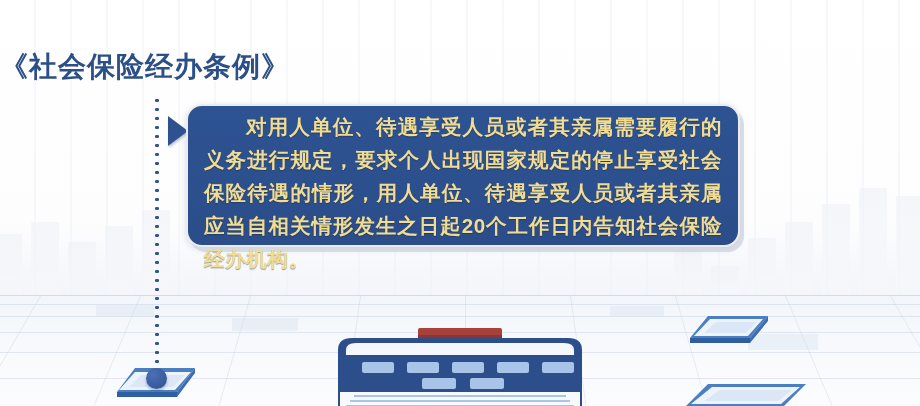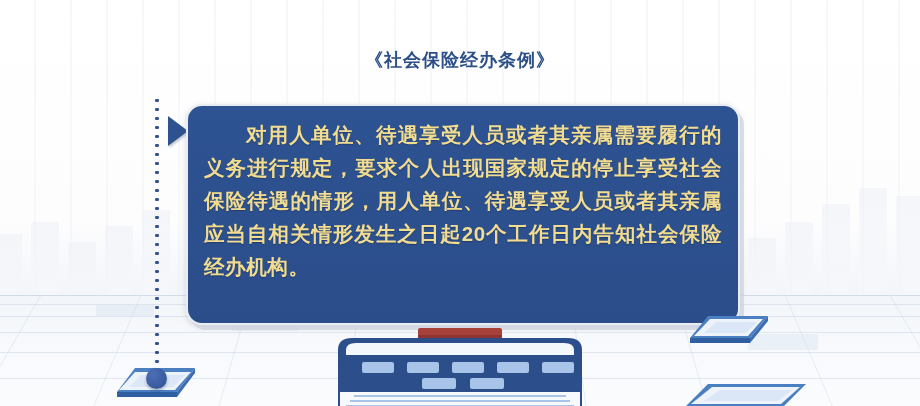--- a/index.html
+++ b/index.html
@@ -35,22 +35,22 @@
   .topgrid{position:absolute;left:0;right:0;top:0;height:300px;
     background:repeating-linear-gradient(90deg,rgba(238,242,248,0) 0 34px,rgba(235,240,247,.75) 34px 36px);
     opacity:.6;}
 
   
   .logo{position:absolute;left:24px;top:26px;width:122px;height:58px;}
   .logo svg{display:block;}
 
   
   .title{
-    position:absolute;top:48px;left:0;width:920px;text-align:center;
-    font-size:18px;font-weight:bold;color:#2b4f86;letter-spacing:1px;
+    position:absolute;top:48px;left:0;width:920px;
+    font-size:28px;font-weight:bold;color:#2b4f86;letter-spacing:1px;
     text-shadow:0 1px 0 rgba(255,255,255,.9);
   }
 
   
   .dotline{
     position:absolute;left:155px;top:96px;width:4px;height:286px;
     background-image:radial-gradient(circle,#33538f 0 1.7px,rgba(0,0,0,0) 2px);
     background-size:4px 9px;background-repeat:repeat-y;
   }
   
@@ -59,27 +59,27 @@
     background:radial-gradient(circle at 35% 30%,#4b6fb5,#2e5190);box-shadow:0 2px 3px rgba(40,60,100,.35);}
 
   
   .arrow{
     position:absolute;left:168px;top:116px;width:0;height:0;
     border-top:15px solid transparent;border-bottom:15px solid transparent;
     border-left:20px solid #2e5190;
     filter:drop-shadow(1px 2px 1px rgba(120,132,152,.45));
   }
   .callout{
-    position:absolute;left:186px;top:104px;width:554px;height:221px;
+    position:absolute;left:186px;top:104px;width:554px;height:143px;
     background:linear-gradient(180deg,#2e5392 0%,#2b4d8a 100%);
     border-radius:16px;
     border:2px solid #e9edf3;
     box-shadow:4px 5px 0 rgba(205,211,221,.75), 0 2px 6px rgba(100,115,140,.25);
     box-sizing:border-box;
-    padding:12px 16px 10px 16px;
+    padding:4px 16px 10px 16px;
   }
   .callout p{
     margin:0;color:#f2dc8f;font-size:20.5px;font-weight:bold;line-height:33px;
     text-indent:42px;letter-spacing:.6px;text-align:justify;text-align-last:left;
     text-shadow:0 1px 1px rgba(20,40,80,.45);
   }
 
   
   .clip{position:absolute;left:310px;top:328px;width:300px;height:78px;}
 

